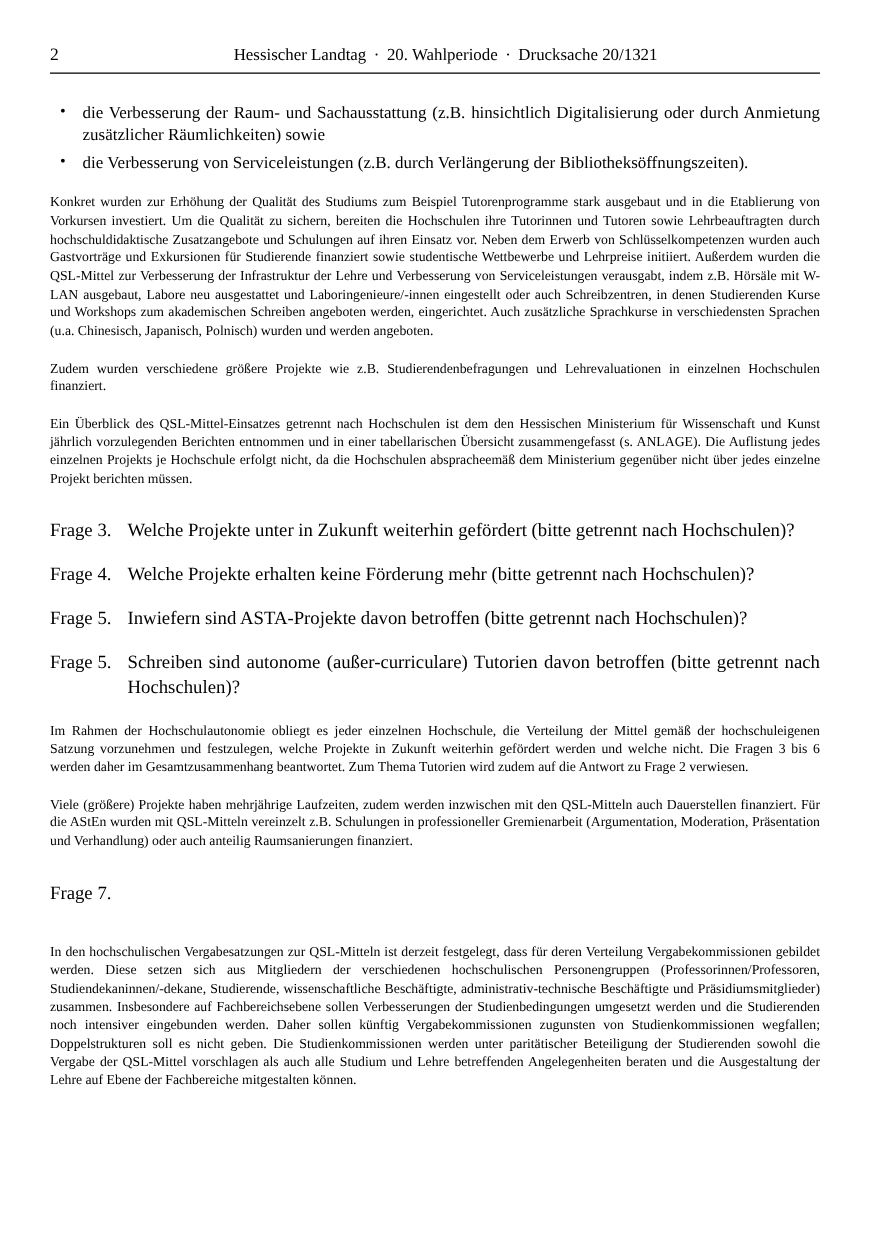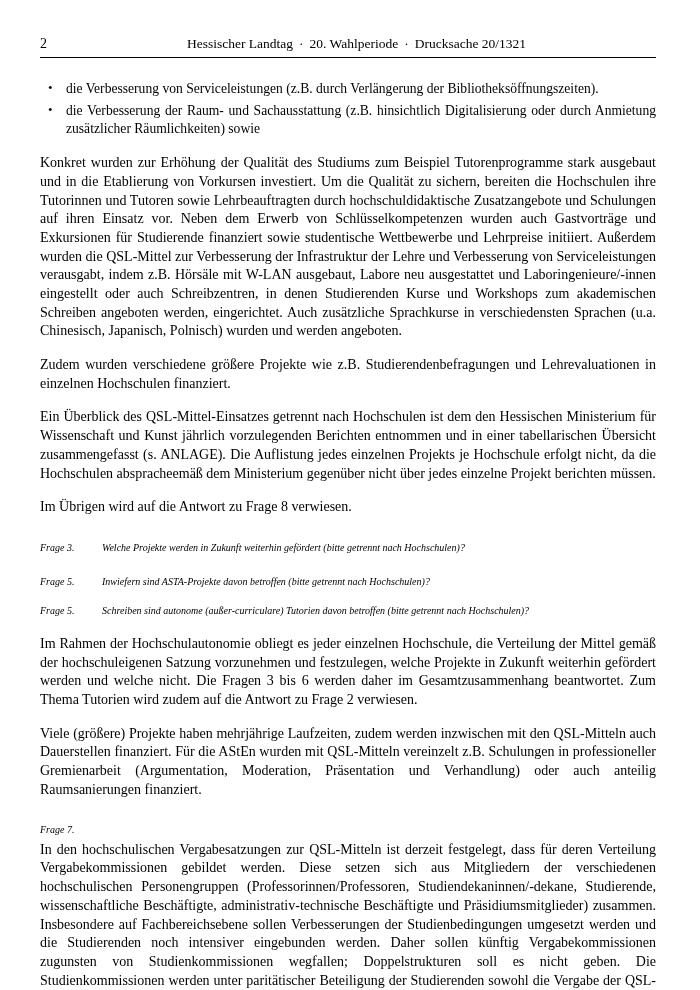--- a/index.html
+++ b/index.html
@@ -57,80 +57,82 @@
     hyphens: manual;
   }
   ul.bullets li::before {
     content: "•";
     position: absolute;
     left: 8px;
     top: -1px;
     font-size: 13px;
   }
   p.body {
-    font-size: 14px;
+    font-size: 11px;
     line-height: 1.335;
     text-align: justify;
     margin: 0 0 15px 0;
     hyphens: manual;
   }
   .question {
     display: flex;
-    font-size: 10px;
+    font-size: 15px;
     line-height: 1.335;
     margin: 0 0 9px 0;
     text-align: justify;
-    font-style: italic;
   }
   .question .qlabel {
     width: 62px;
     flex: 0 0 62px;
   }
   .question .qtext {
     flex: 1;
   }
   .q-block {
-    margin-bottom: 4px;
+    margin-bottom: 30px;
   }
   .q-block .question {
     margin-bottom: 0;
   }
   .gap-sm { height: 6px; }
   .spacer-lg { height: 9px; }
 </style>
 </head>
 <body>
 
 <div class="page">
 
   <div class="header">
     <div class="pageno">2</div>
     <div class="headline">
       <span>Hessischer Landtag</span><span class="sep">·</span><span>20. Wahlperiode</span><span class="sep">·</span><span>Drucksache 20/1321</span>
     </div>
   </div>
 
   <ul class="bullets">
+    <li>die Verbesserung der Raum- und Sachausstattung (z.B. hinsichtlich Digitalisierung oder durch Anmietung zusätzlicher Räumlichkeiten) sowie</li>
     <li>die Verbesserung von Serviceleistungen (z.B. durch Verlängerung der Bibliotheksöffnungszeiten).</li>
-    <li>die Verbesserung der Raum- und Sachausstattung (z.B. hinsichtlich Digitalisierung oder durch Anmietung zusätzlicher Räumlichkeiten) sowie</li>
   </ul>
 
   <p class="body">Konkret wurden zur Erhöhung der Qualität des Studiums zum Beispiel Tutorenprogramme stark ausgebaut und in die Etablierung von Vorkursen investiert. Um die Qualität zu sichern, bereiten die Hochschulen ihre Tutorinnen und Tutoren sowie Lehrbeauftragten durch hochschuldidaktische Zusatzangebote und Schulungen auf ihren Einsatz vor. Neben dem Erwerb von Schlüsselkompetenzen wurden auch Gastvorträge und Exkursionen für Studierende finanziert sowie studentische Wettbewerbe und Lehrpreise initiiert. Außerdem wurden die QSL-Mittel zur Verbesserung der Infrastruktur der Lehre und Verbesserung von Serviceleistungen verausgabt, indem z.B. Hörsäle mit W-LAN ausgebaut, Labore neu ausgestattet und Laboringenieure/-innen eingestellt oder auch Schreibzentren, in denen Studierenden Kurse und Workshops zum akademischen Schreiben angeboten werden, eingerichtet. Auch zusätzliche Sprachkurse in verschiedensten Sprachen (u.a. Chinesisch, Japanisch, Polnisch) wurden und werden angeboten.</p>
   <p class="body">Zudem wurden verschiedene größere Projekte wie z.B. Studierendenbefragungen und Lehrevaluationen in einzelnen Hochschulen finanziert.</p>
   <p class="body">Ein Überblick des QSL-Mittel-Einsatzes getrennt nach Hochschulen ist dem den Hessischen Ministerium für Wissenschaft und Kunst jährlich vorzulegenden Berichten entnommen und in einer tabellarischen Übersicht zusammengefasst (s. ANLAGE). Die Auflistung jedes einzelnen Projekts je Hochschule erfolgt nicht, da die Hochschulen abspracheemäß dem Ministerium gegenüber nicht über jedes einzelne Projekt berichten müssen.</p>
-  <p class="body">Im Übrigen wird auf die Antwort zu Frage 8 verwiesen.</p>
 
   <div class="spacer-lg"></div>
 
   <div class="question">
     <div class="qlabel">Frage 3.</div>
-    <div class="qtext">Welche Projekte werden in Zukunft weiterhin gefördert (bitte getrennt nach Hochschulen)?</div>
+    <div class="qtext">Welche Projekte unter in Zukunft weiterhin gefördert (bitte getrennt nach Hochschulen)?</div>
   </div>
   <div class="gap-sm"></div>
 
+  <div class="question">
+    <div class="qlabel">Frage 4.</div>
+    <div class="qtext">Welche Projekte erhalten keine Förderung mehr (bitte getrennt nach Hochschulen)?</div>
+  </div>
   <div class="gap-sm"></div>
 
   <div class="question">
     <div class="qlabel">Frage 5.</div>
     <div class="qtext">Inwiefern sind ASTA-Projekte davon betroffen (bitte getrennt nach Hochschulen)?</div>
   </div>
   <div class="gap-sm"></div>
 
   <div class="question">
     <div class="qlabel">Frage 5.</div>

